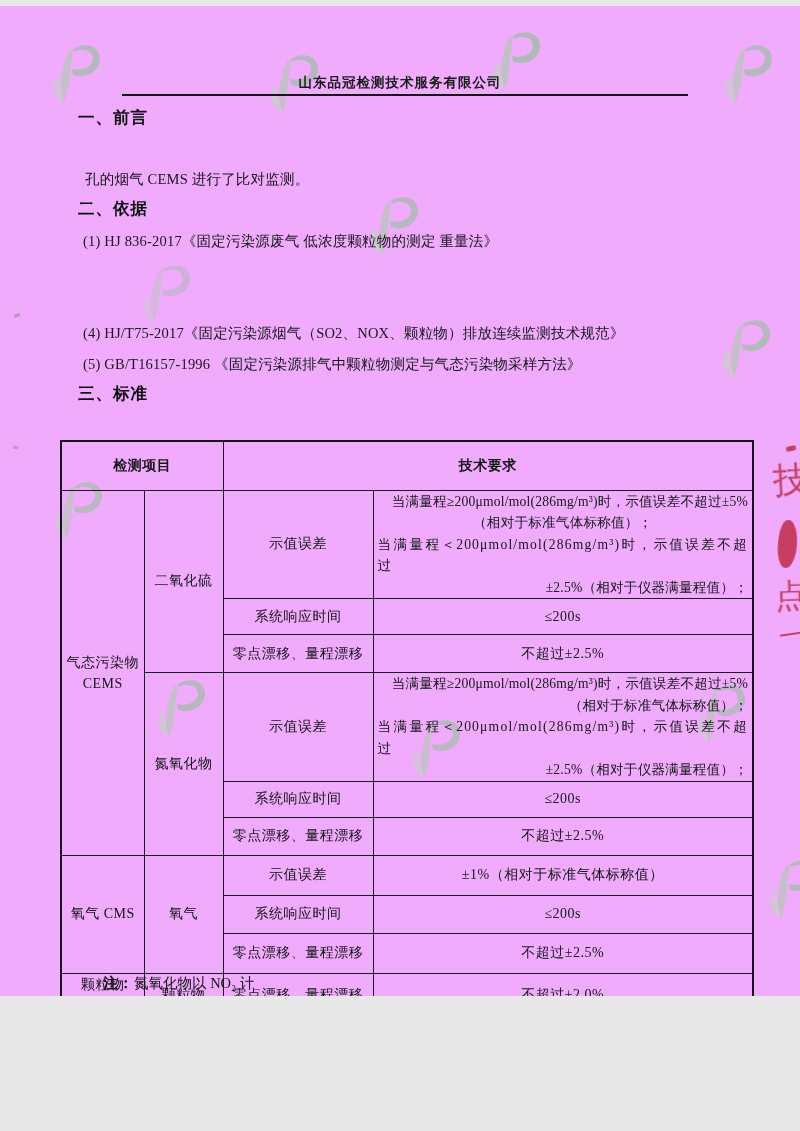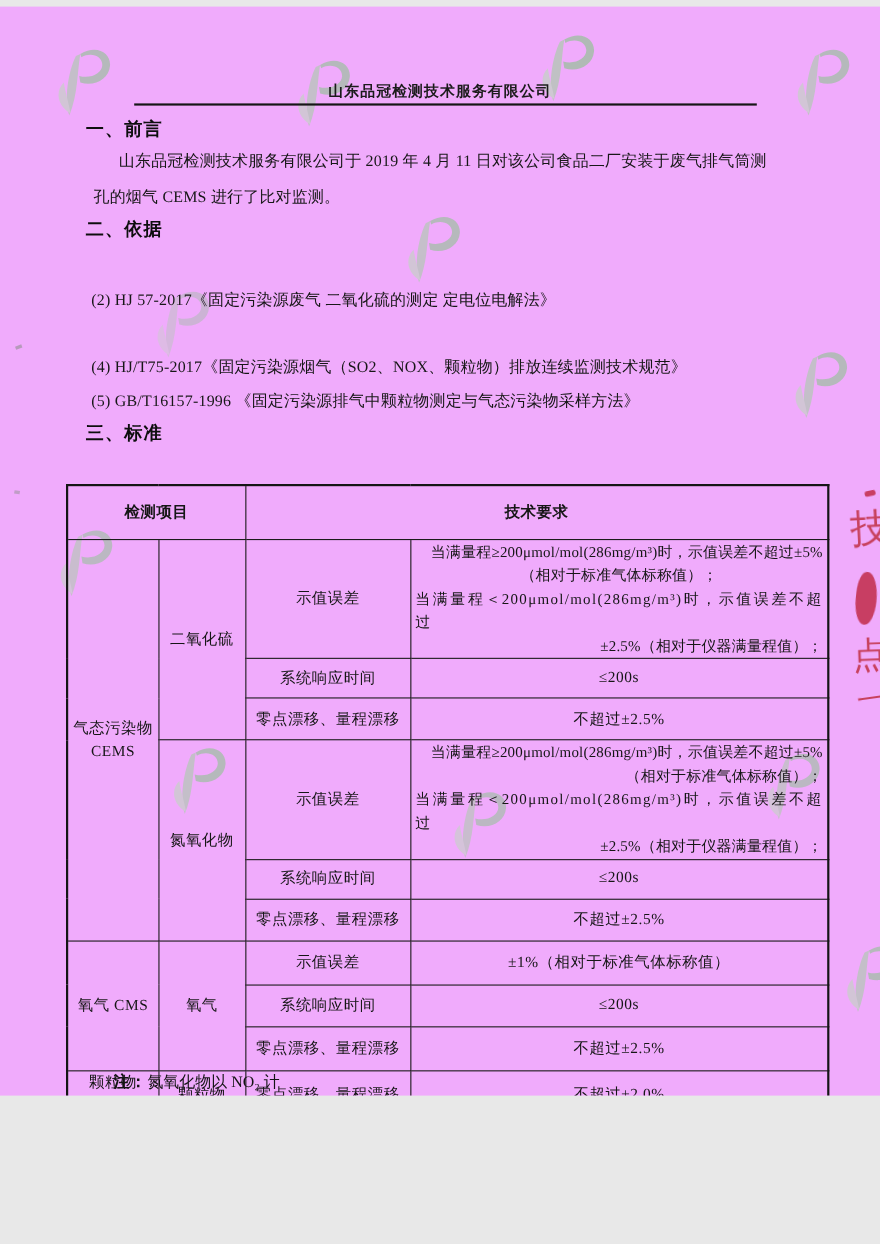--- a/index.html
+++ b/index.html
@@ -120,25 +120,24 @@
       <use href="#logo"></use>
     </svg>
   <svg class="wm" style="left:719px;top:1015px;opacity:.5">
       <use href="#logo"></use>
     </svg>
 
   <div class="company">山东品冠检测技术服务有限公司</div>
   <div class="header-rule"></div>
 
   <div class="h-sec" style="left:78px;top:101px">一、前言</div>
-  <div class="body-line" style="left:108px;top:131px">山东品冠检测技术服务有限公司于 2019 年 4 月 11 日对该公司食品二厂安装于废气排气筒测</div>
   <div class="body-line" style="left:85px;top:164px">孔的烟气 CEMS 进行了比对监测。</div>
 
   <div class="h-sec" style="left:78px;top:192px">二、依据</div>
-  <div class="ref-item" style="top:257px">(2)  HJ 57-2017《固定污染源废气  二氧化硫的测定  定电位电解法》</div>
+  <div class="ref-item" style="top:226px">(1)  HJ 836-2017《固定污染源废气  低浓度颗粒物的测定  重量法》</div>
   <div class="ref-item" style="top:318px">(4)  HJ/T75-2017《固定污染源烟气（SO2、NOX、颗粒物）排放连续监测技术规范》</div>
   <div class="ref-item" style="top:349px">(5)   GB/T16157-1996 《固定污染源排气中颗粒物测定与气态污染物采样方法》</div>
 
   <div class="h-sec" style="left:78px;top:377px">三、标准</div>
 
   <table class="std">
     <colgroup>
         <col style="width:83px">
         <col style="width:79px">
         <col style="width:150px">

